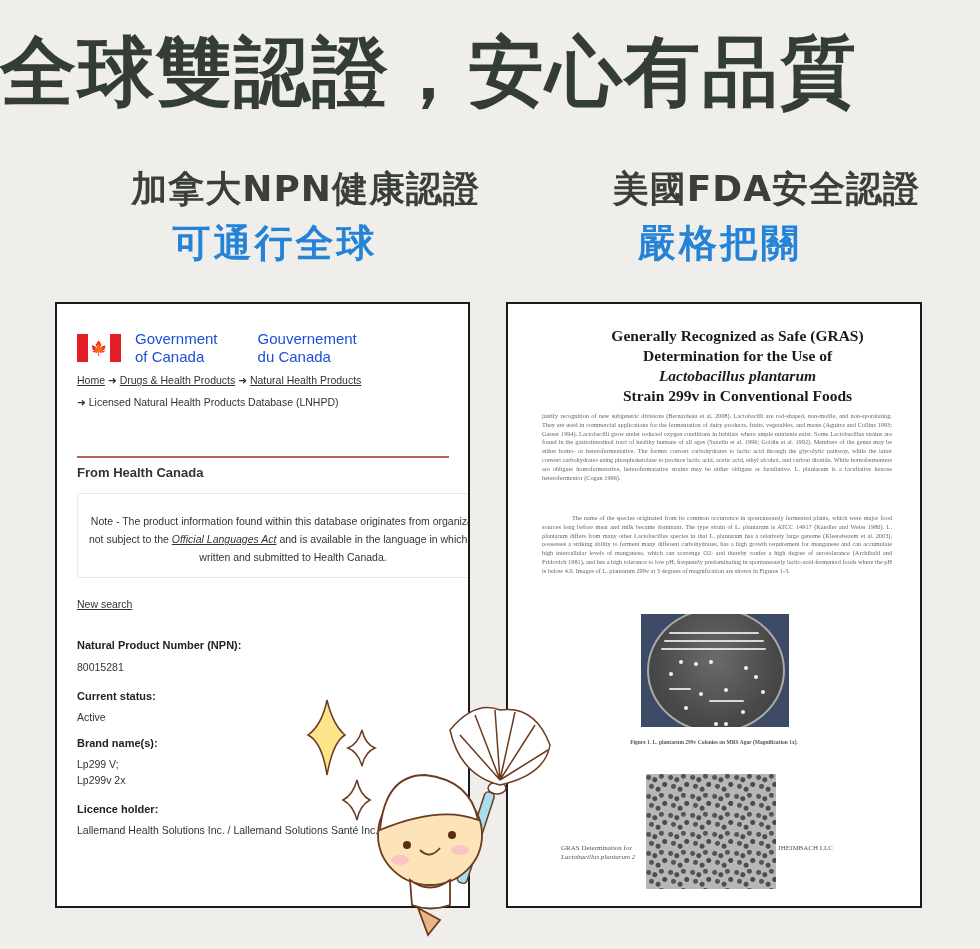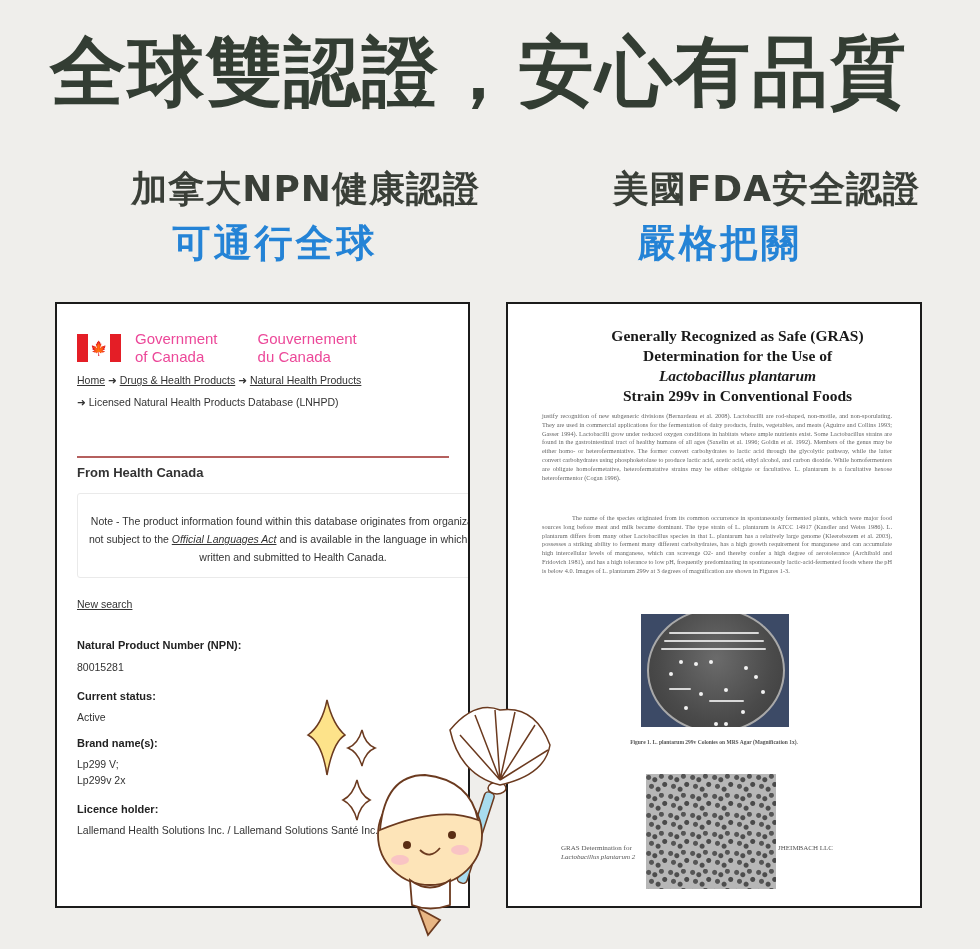--- a/index.html
+++ b/index.html
@@ -4,21 +4,21 @@
 <style>
   * { box-sizing: border-box; margin: 0; padding: 0; }
   body {
     width: 980px; height: 949px; overflow: hidden;
     background: #efeeeb;
     font-family: "DejaVu Sans", sans-serif;
     position: relative;
   }
   .headline {
     position: absolute; left: 0; top: 22px; width: 908px;
-    text-align: right;
+    text-align: left;
     font-size: 76px; font-weight: bold; letter-spacing: 2px;
     color: #333d33;
   }
   .col-title {
     position: absolute; top: 165px; font-size: 36px; font-weight: bold;
     color: #3a3f38; text-align: right; letter-spacing: 1px;
   }
   .col-sub {
     position: absolute; top: 218px; font-size: 38px; font-weight: bold;
     color: #2483d6; text-align: center; letter-spacing: 3px;
@@ -32,21 +32,21 @@
     overflow: hidden;
   }
   #card-canada { left: 55px; width: 415px; }
   #card-fda { left: 506px; width: 416px; }
 
   
   .gc-header { position: absolute; left: 20px; top: 26px; display: flex; align-items: center; }
   .flag { width: 44px; height: 28px; display: flex; }
   .flag .bar { width: 11px; background: #e41e26; }
   .flag .mid { width: 22px; background: #fff; display:flex; align-items:center; justify-content:center; color:#e41e26; font-size:14px; }
-  .gc-names { display: flex; margin-left: 14px; font-family: "Liberation Sans", sans-serif; font-size: 15px; color: #ec4899; line-height: 18px; }
+  .gc-names { display: flex; margin-left: 14px; font-family: "Liberation Sans", sans-serif; font-size: 15px; color: #1d4ed8; line-height: 18px; }
   .gc-names div { margin-right: 20px; }
   .crumb { position: absolute; left: 20px; font-family: "Liberation Sans", sans-serif; font-size: 10.5px; color: #333; }
   .crumb a { color: #333; text-decoration: underline; margin-top: 24px; }
   .prod-title { position: absolute; left: 20px; top: 120px; font-family: "Liberation Sans", sans-serif; font-size: 24px; color: #222; font-weight: normal; }
   .title-rule { position: absolute; left: 20px; top: 152px; width: 372px; height: 2px; background: #b5605e; }
   .from { position: absolute; left: 20px; top: 161px; font-family: "Liberation Sans", sans-serif; font-size: 13px; font-weight: bold; color: #333; }
   .from a { color: #333; }
   .note {
     position: absolute; left: 20px; top: 189px; width: 432px; height: 85px;
     border: 1px solid #eaeaea; border-radius: 3px;

